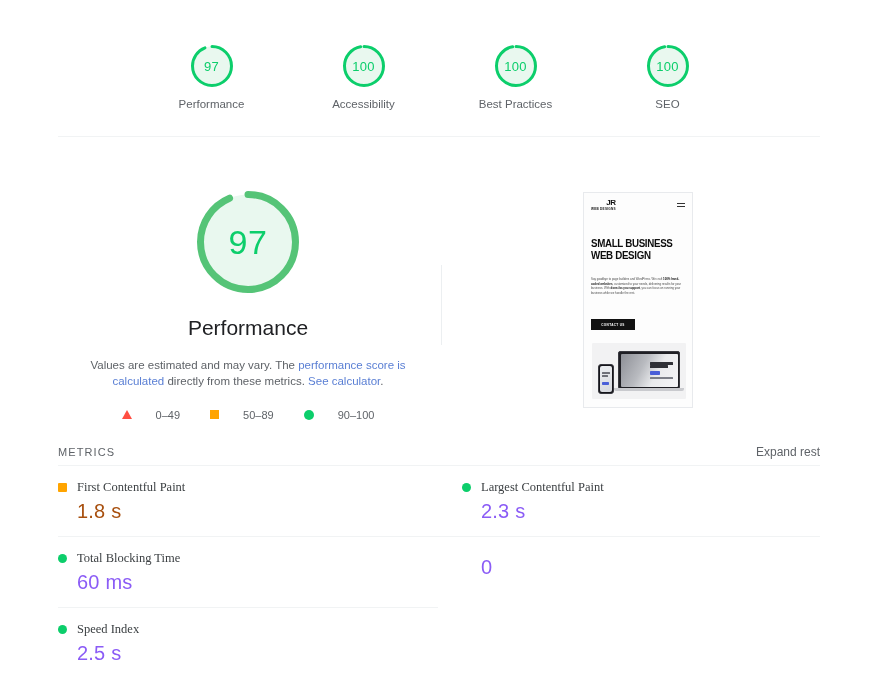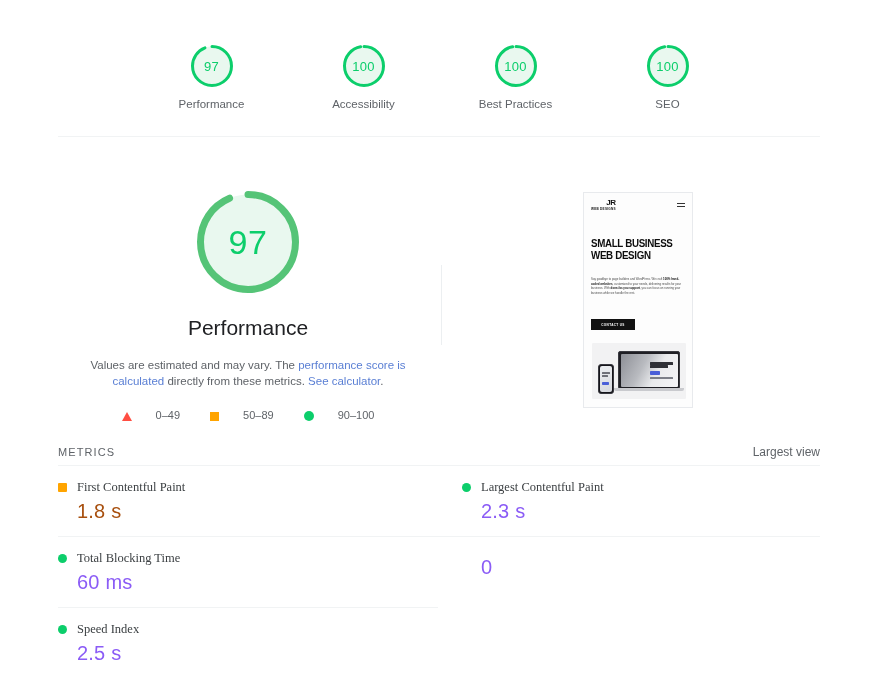--- a/index.html
+++ b/index.html
@@ -91,21 +91,21 @@
     color: #5f6368;
   }
   .perf-desc a { color: #5a7fd4; text-decoration: none; }
 
   .legend {
     margin-top: 19px;
     display: flex;
     align-items: center;
     gap: 30px;
   }
-  .legend-item { display: flex; align-items: flex-end; gap: 24px; }
+  .legend-item { display: flex; align-items: center; gap: 24px; }
   .legend-label { font-size: 11px; color: #5f6368; }
   .tri {
     width: 0; height: 0;
     border-left: 5.5px solid transparent;
     border-right: 5.5px solid transparent;
     border-bottom: 9px solid #ff4e42;
   }
   .sq { width: 9px; height: 9px; background: #ffa400; }
   .circ { width: 10px; height: 10px; border-radius: 50%; background: #0cce6b; }
 
@@ -400,21 +400,21 @@
             <div class="p-line" style="top:36%;width:52%"></div>
             <div class="p-btn"></div>
           </div>
         </div>
       </div>
     </div>
   </div>
 
   <div class="metrics-head">
     <div class="metrics-title">METRICS</div>
-    <div class="expand-view">Largest view</div>
+    <div class="expand-view">Expand rest</div>
   </div>
 
   <div class="metrics-grid">
     <div class="metric-col left" id="metrics-left">
         <div class="metric-item">
           <div class="metric-head">
             <span class="metric-dot square" style="background:#ffa400"></span>
             <span class="metric-name">First Contentful Paint</span>
           </div>
           <div class="metric-value orange">1.8 s</div>

